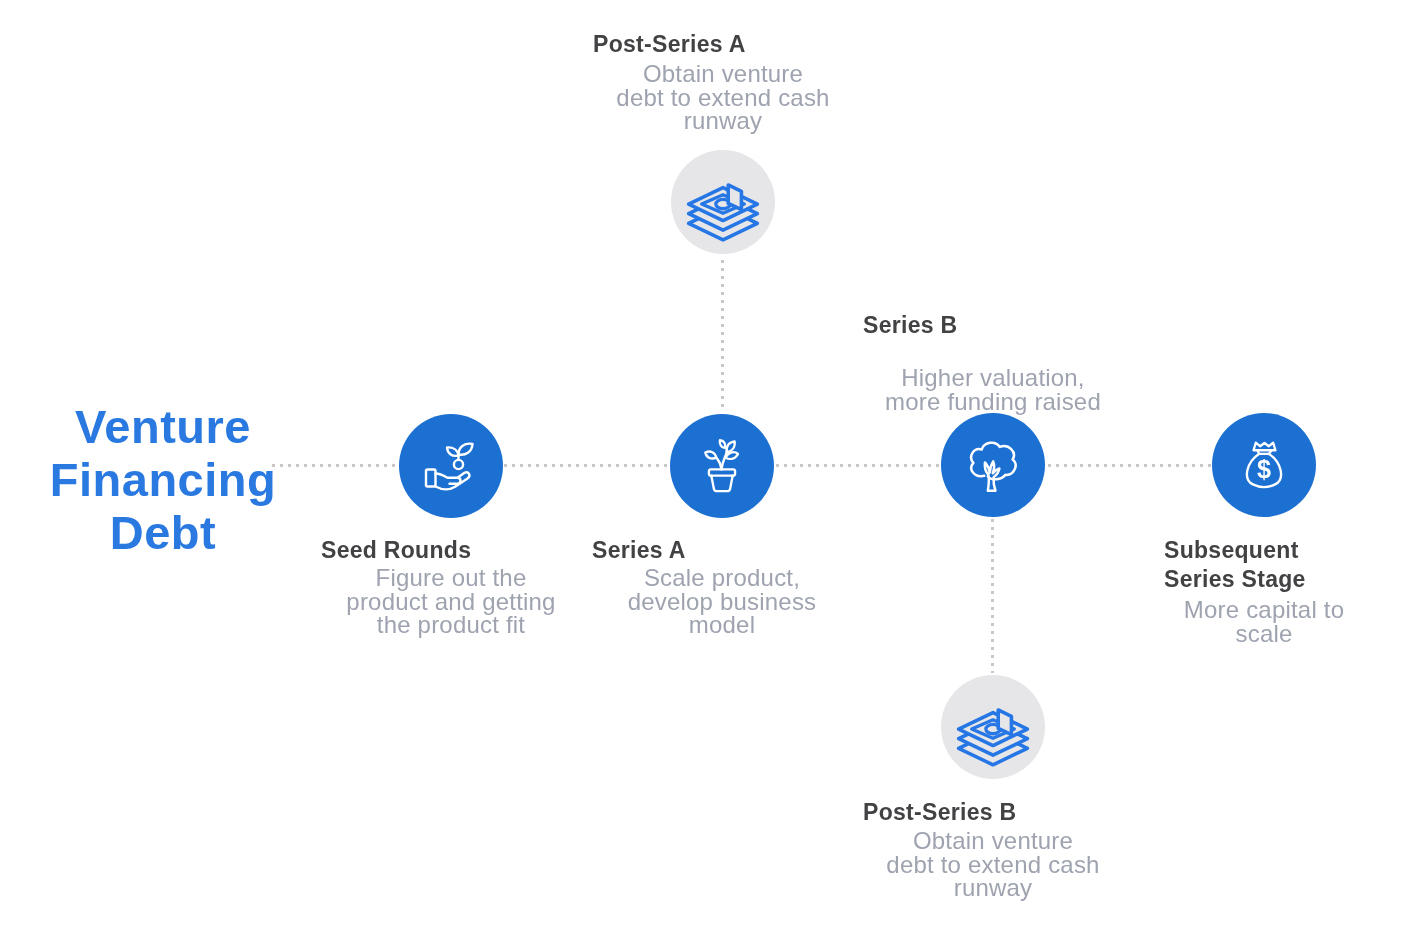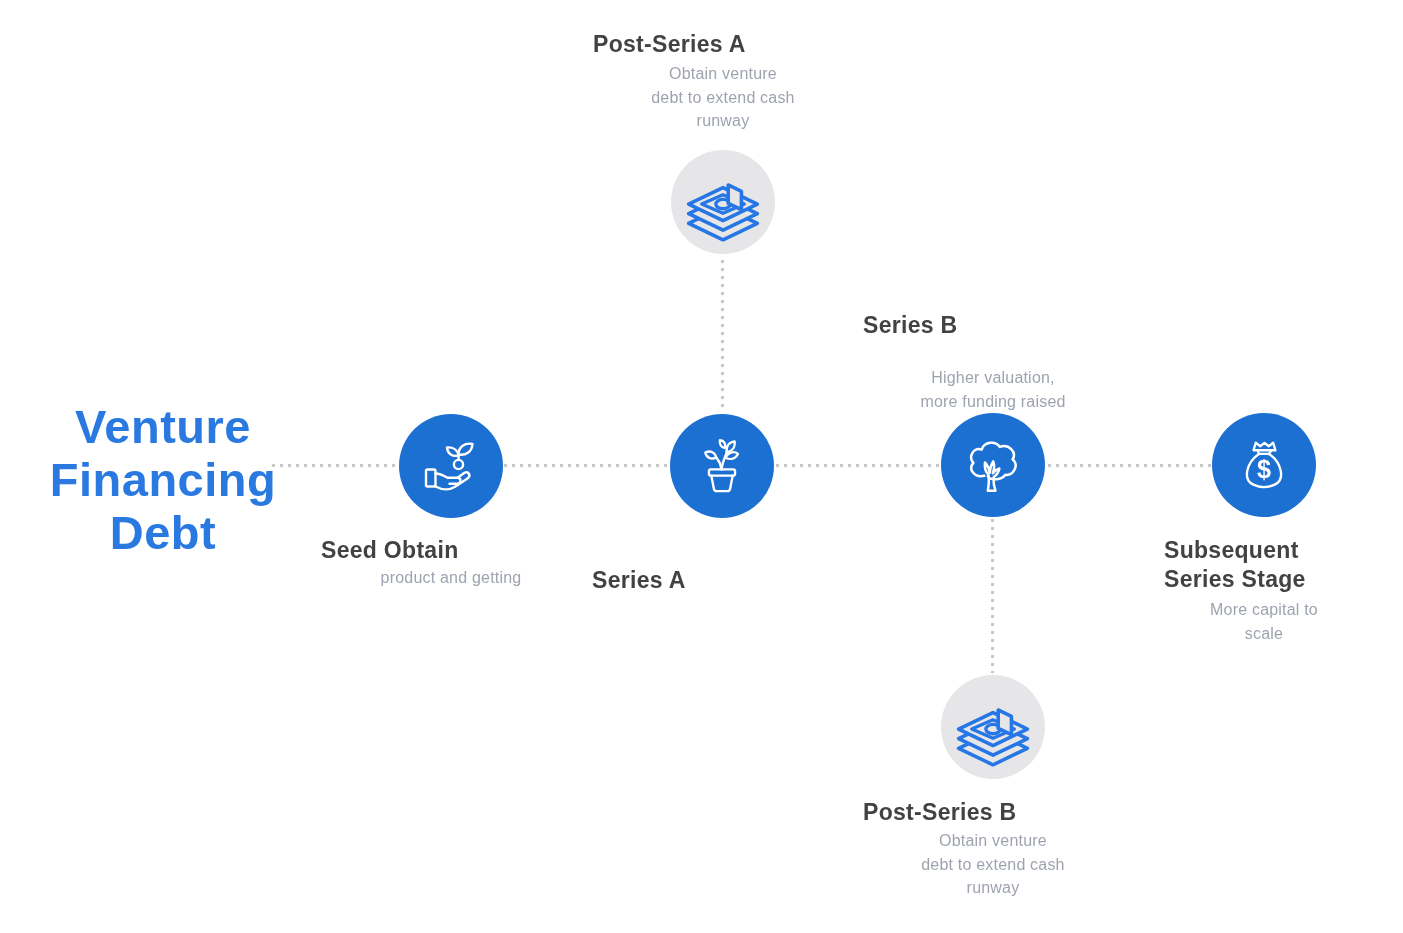--- a/index.html
+++ b/index.html
@@ -25,21 +25,21 @@
     position:absolute;width:104px;height:104px;border-radius:50%;
     display:flex;align-items:center;justify-content:center;
   }
   .circle.blue{background:var(--circle-blue);color:#fff;}
   .circle.gray{background:var(--circle-gray);color:var(--icon-blue);}
   .h{
     position:absolute;text-align:left;font-weight:700;font-size:23px;
     line-height:29px;color:var(--heading);letter-spacing:.3px;
   }
   .d{
-    position:absolute;text-align:center;font-size:16px;line-height:23.5px;
+    position:absolute;text-align:center;font-size:24px;line-height:23.5px;
     color:var(--desc-gray);letter-spacing:.2px;
   }
   .icon{display:block;}
   .icon .st{fill:none;stroke:currentColor;stroke-width:2.4;stroke-linecap:round;stroke-linejoin:round;}
   .icon .bill{fill:var(--circle-gray);stroke:currentColor;stroke-width:2.6;stroke-linejoin:round;}
   .icon .det{fill:none;stroke:currentColor;stroke-width:2.4;stroke-linejoin:round;}
   .icon .dollar{fill:currentColor;font-weight:700;font-size:26px;font-family:"Liberation Sans",sans-serif;}
 </style>
 </head>
 <body>
@@ -77,38 +77,45 @@
     <svg class="icon" width="64" height="64" viewBox="0 0 64 64" aria-hidden="true">
       <rect class="st" x="7" y="35.5" width="9.5" height="17" rx="1.5"></rect>
       <path class="st" d="M16.5 39.5 C21 39.5 24.5 41.5 28.5 43.8 L38.5 43.8 C42.5 43.8 42.5 49.8 38.5 49.8 L30.5 49.8"></path>
       <path class="st" d="M16.5 52.5 C24 56.5 31 56 36.5 52.5 L48.5 44.5 C52.5 41.8 49.5 36.8 45.5 38.8 L38.5 43.8"></path>
       <circle class="st" cx="39.5" cy="30.5" r="4.6"></circle>
       <path class="st" d="M39.5 25.9 L39.5 20.5"></path>
       <path class="st" d="M39.5 20.5 C39.5 12.5 46 8.5 53.5 10 C53 18 46.5 21.8 39.5 20.5 Z"></path>
       <path class="st" d="M39.5 21.5 C33.5 23 28.5 20 28 13.5 C34 12.8 38.5 16 39.5 21.5 Z"></path>
     </svg>
   </div>
-  <div class="h" style="left:321px;top:536px;width:260px;">Seed Obtain</div>
+  <div class="h" style="left:321px;top:536px;width:260px;">Seed Rounds</div>
   <div class="d" style="left:321px;top:566px;width:260px;">
+    <div>Figure out the</div>
     <div>product and getting</div>
+    <div>the product fit</div>
   </div>
 
   <div class="circle blue" style="left:670px;top:414px;">
     <svg class="icon" width="62" height="62" viewBox="0 0 64 64" aria-hidden="true">
       <rect class="st" x="18.5" y="35.5" width="27" height="6.5" rx="2"></rect>
       <path class="st" d="M21 42 L23.6 55.4 C23.9 56.9 25.1 58 26.7 58 L37.3 58 C38.9 58 40.1 56.9 40.4 55.4 L43 42"></path>
       <path class="st" d="M31.5 35.5 C31 29 28.5 26.5 26.2 23.4"></path>
       <path class="st" d="M31.5 35.5 C32.5 27 35 24 36.8 17.8"></path>
       <path class="st" d="M26.2 23.4 C20.5 25.5 16 23.5 14.8 18.2 C20 15.5 25 18 26.2 23.4 Z"></path>
       <path class="st" d="M36.8 17.8 C36 11.5 39.5 7 45 6.5 C46 12.5 42.5 16.8 36.8 17.8 Z"></path>
       <path class="st" d="M35.5 23.5 C41 26 46 24.5 48.5 19.5 C44 15.8 38 18.2 35.5 23.5 Z"></path>
       <path class="st" d="M34.8 13.4 C31.2 12.6 29.2 9.4 29.8 5.4 C34 5.6 36.4 9.2 34.8 13.4 Z"></path>
     </svg>
   </div>
-  <div class="h" style="left:592px;top:536px;width:260px;margin-top:30px;">Series A</div>
+  <div class="h" style="left:592px;top:536px;width:260px;">Series A</div>
+  <div class="d" style="left:592px;top:566px;width:260px;">
+    <div>Scale product,</div>
+    <div>develop business</div>
+    <div>model</div>
+  </div>
 
   <div class="h" style="left:863px;top:311px;width:260px;">Series B</div>
   <div class="d" style="left:863px;top:341px;width:260px;margin-top:25px;">
     <div>Higher valuation,</div>
     <div>more funding raised</div>
   </div>
   <div class="circle blue" style="left:941px;top:413px;">
     <svg class="icon" width="66" height="66" viewBox="0 0 64 64" aria-hidden="true">
       <path class="st" d="M23.5 42.5 C14 44.5 7.5 36 13 30 C7.5 24 13.5 14.5 21 17 C23.5 9.5 34.5 8 38.5 14.5 C47 11 55.5 19.5 51 26.5 C57.5 32 52 42.5 44 41.5 C40.5 46.5 30 47.5 27 43"></path>
       <path class="st" d="M27 57 C28 51 28.3 46 27.6 41.5 C24.8 38.5 23.6 34 24.2 29.5 C26.8 32.5 28.3 35.8 28.9 39.5 C29.2 35 30.2 31.5 32.2 28.5 C33.6 31.8 33.2 36 31.8 40 C33.4 37.8 35.6 36.2 38.2 35.4 C37.6 38.8 35.4 41.8 32.6 43.8 C32.2 48.4 32.8 52.6 34.4 57 Z"></path>

